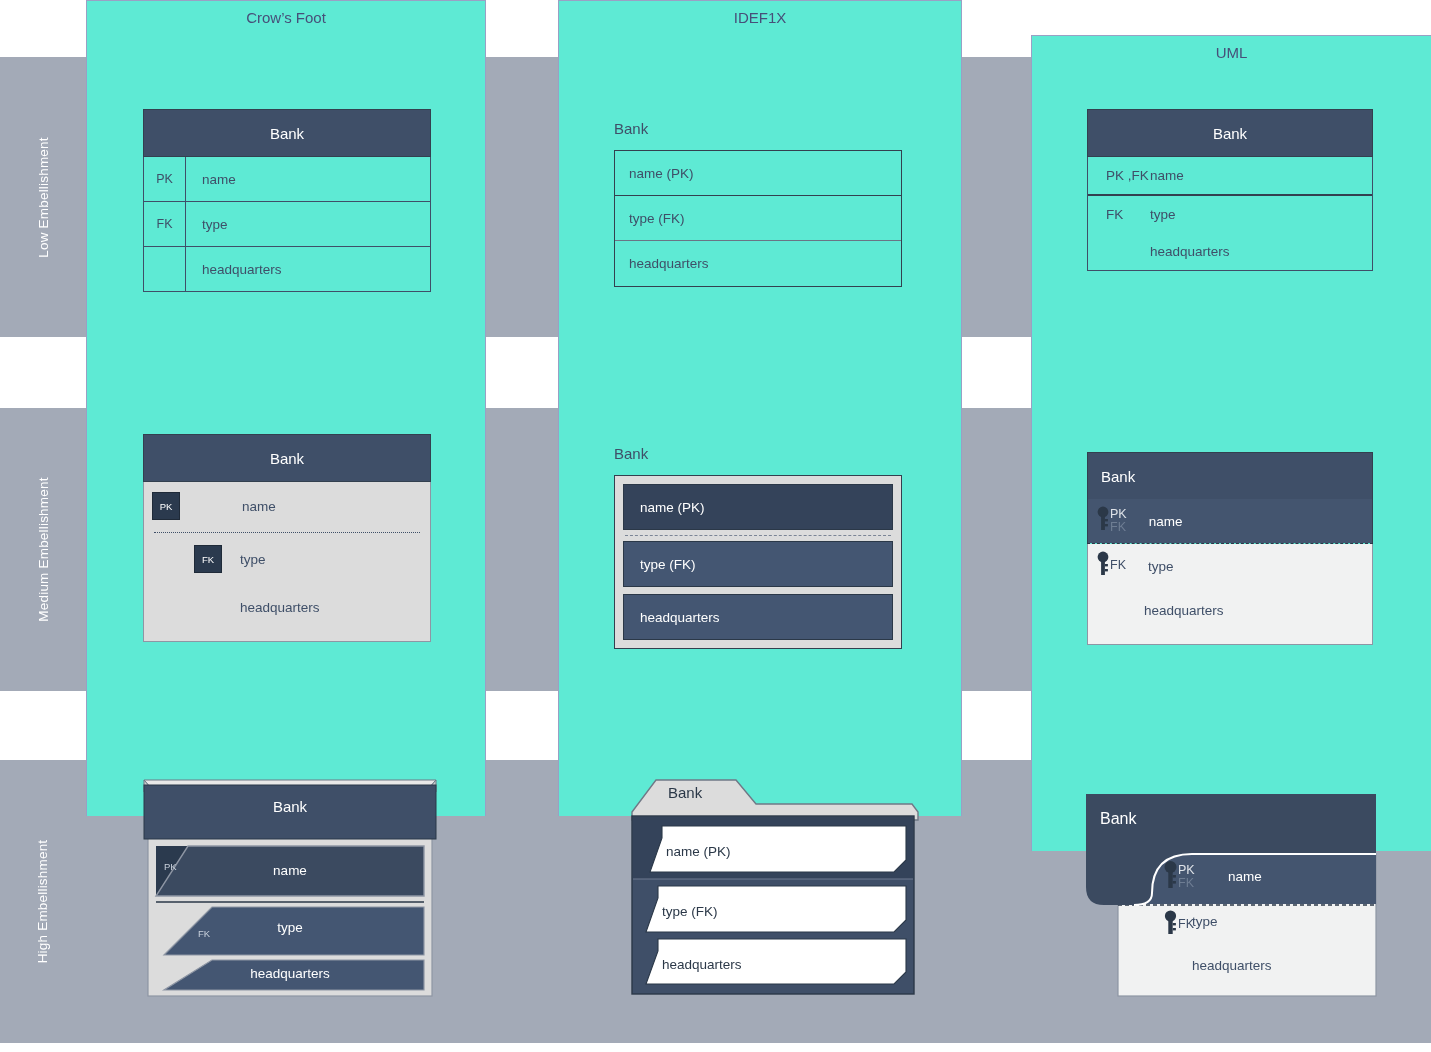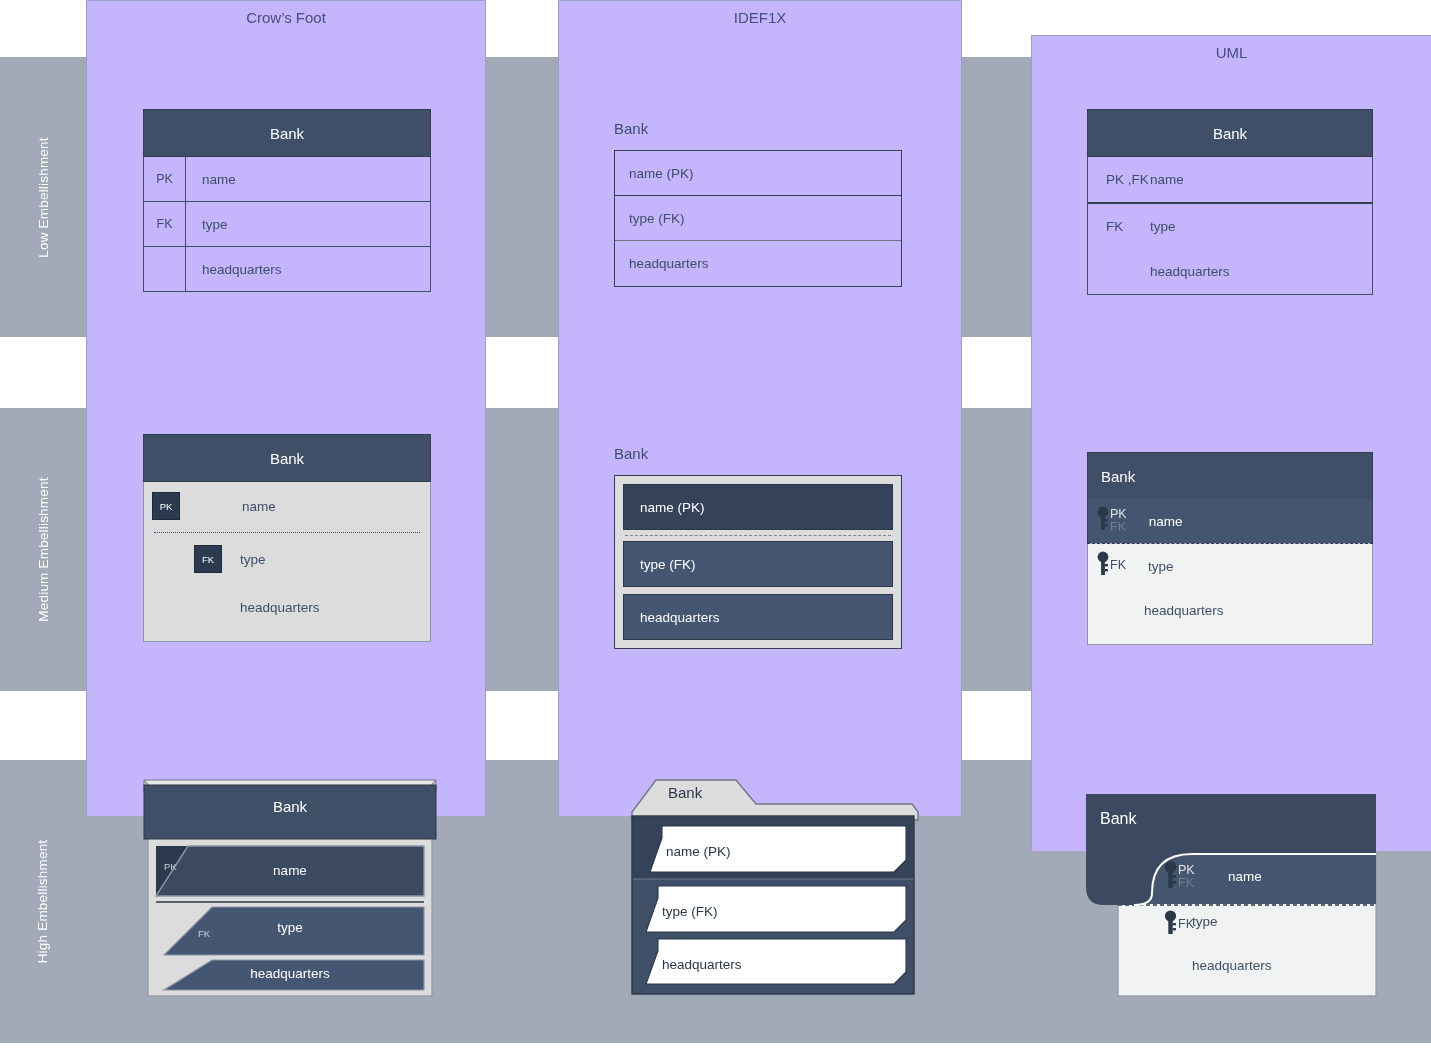--- a/index.html
+++ b/index.html
@@ -21,21 +21,21 @@
   }
   .band-label span{
     transform:rotate(-90deg);white-space:nowrap;display:block;
   }
   #label-low{top:57px;height:280px;}
   #label-med{top:408px;height:283px;}
   #label-high{top:760px;height:283px;}
 
   
   .col{
-    position:absolute;top:0;height:816px;background:#c4b5fd;
+    position:absolute;top:0;height:816px;background:#5eead4;
     border-left:1.5px solid #9aa0c4;border-right:1.5px solid #9aa0c4;
     border-top:1.5px solid #9aa0c4;
     box-sizing:border-box;
   }
   #col-crowsfoot{left:86px;width:400px;}
   #col-idef1x{left:558px;width:404px;}
   #col-uml{left:1031px;width:400px;border-right:none;margin-top:35px;}
 
   .col-title{
     position:absolute;top:8px;left:0;width:100%;text-align:center;
@@ -75,21 +75,21 @@
   #ix-low .r{
     height:45px;display:flex;align-items:center;padding-left:14px;
     font-size:13.5px;color:#3f4f68;box-sizing:border-box;
   }
   #ix-low .r.sep-thick{border-bottom:1.8px solid #33404f;}
   #ix-low .r.sep-thin{border-bottom:1px solid #6a7585;}
 
   
   #uml-low{left:1087px;top:109px;width:286px;}
   #uml-low .body{border:1px solid #3f4f68;border-top:none;box-sizing:border-box;}
-  #uml-low .r{display:flex;align-items:center;height:45px;font-size:13.5px;color:#3f4f68;}
+  #uml-low .r{display:flex;align-items:center;height:37px;font-size:13.5px;color:#3f4f68;}
   #uml-low .r .kc{width:62px;padding-left:18px;box-sizing:border-box;}
   #uml-low .divider{height:1.8px;background:#33404f;}
 
   
   #cf-med{left:143px;top:434px;width:288px;}
   #cf-med .body{
     background:#dcdcdc;border:1px solid #8e96a4;border-top:none;
     box-sizing:border-box;padding-bottom:10px;
   }
   #cf-med .r{display:flex;align-items:center;height:48px;position:relative;}

